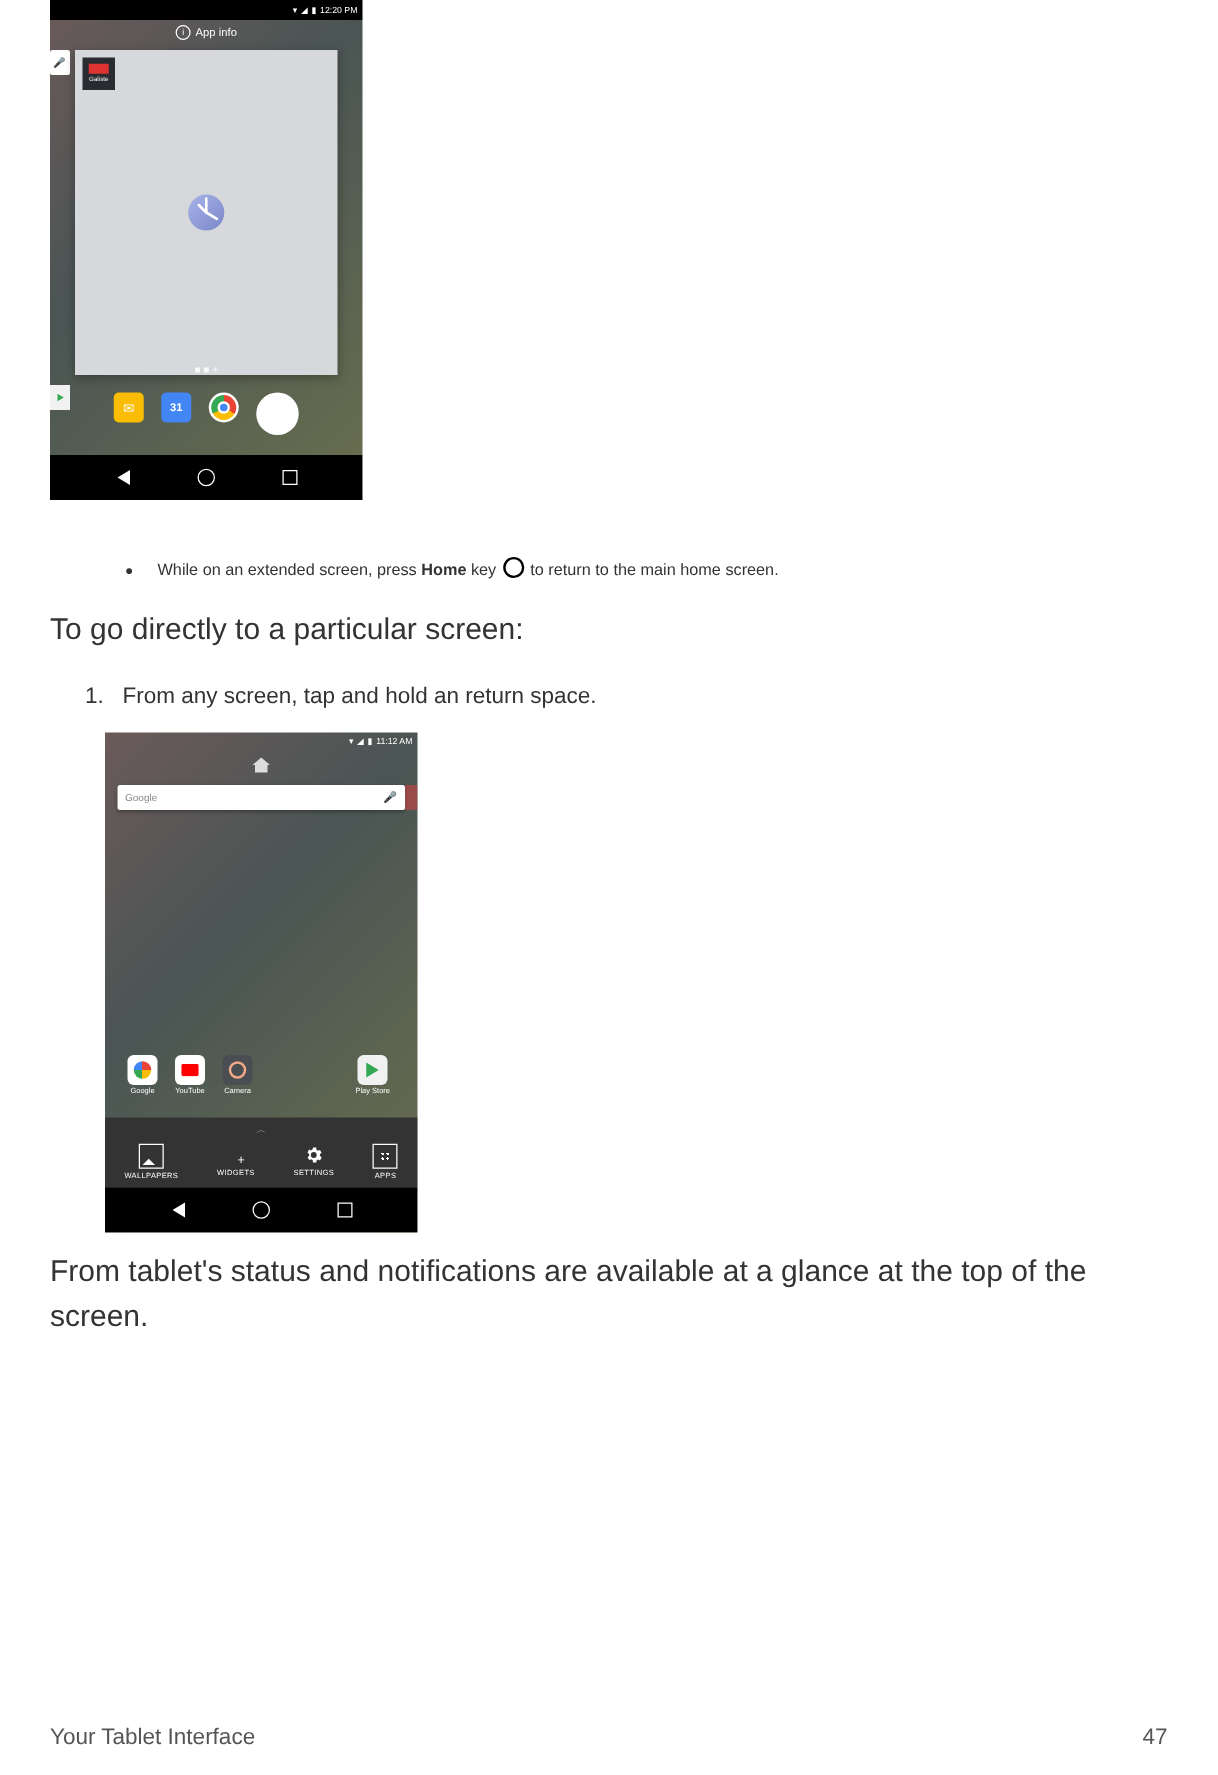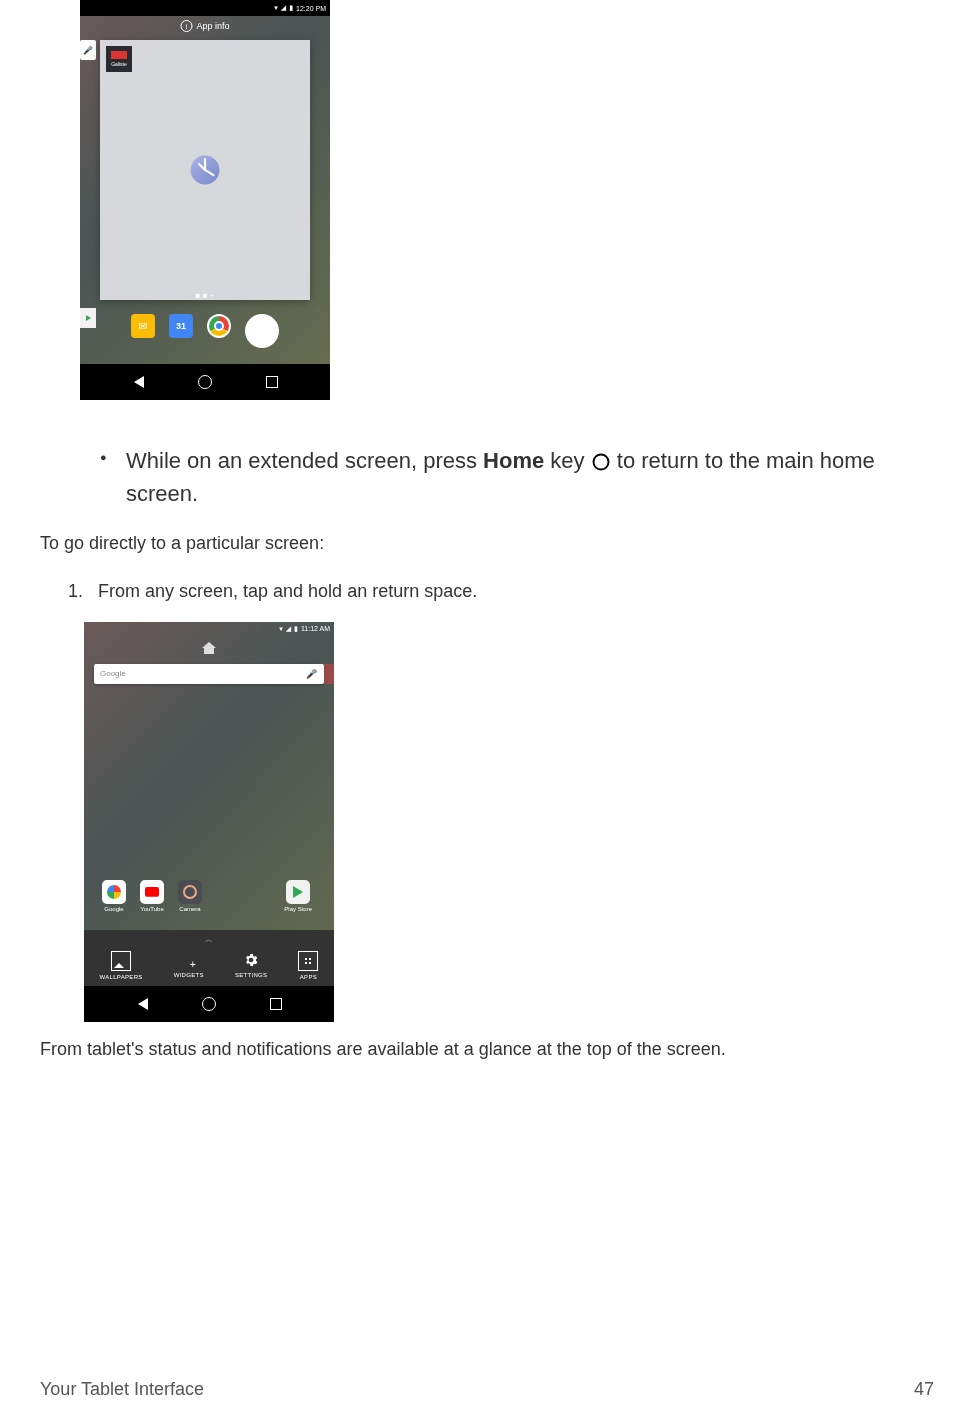--- a/index.html
+++ b/index.html
@@ -14,21 +14,20 @@
     padding: 0 40px 40px 40px;
     box-sizing: border-box;
     position: relative;
     min-height: 1420px;
   }
 
   
   .shot1 {
     width: 250px;
     height: 400px;
-    margin-left: 40px;
     position: relative;
     background: linear-gradient(135deg, #6b5a5a 0%, #4a5554 40%, #6a6f4e 100%);
     overflow: hidden;
   }
   .shot1 .statusbar {
     position: absolute; top:0; left:0; right:0;
     height: 16px;
     background: #000;
     color:#fff;
     font-size:7px;
@@ -128,29 +127,29 @@
   }
   .nav-home::before {
     content:''; width:12px; height:12px; border:1.5px solid #fff; border-radius:50%;
   }
   .nav-recent::before {
     content:''; width:10px; height:10px; border:1.5px solid #fff;
   }
 
   
   ul.bullet { margin: 22px 0 10px 60px; padding:0; list-style:none; }
-  ul.bullet li { position:relative; padding-left:26px; font-size:22px; line-height:1.5;margin-top:44px; }
+  ul.bullet li { position:relative; padding-left:26px; font-size:13px; line-height:1.5;margin-top:44px; }
   ul.bullet li::before {
     content:'●'; position:absolute; left:0; font-size:11px; top:5px;
   }
   .inline-icon {
     display:inline-block; width:20px; height:20px; vertical-align:-4px;
   }
   .inline-icon svg { width:100%; height:100%; }
-  p.para { font-size:18px; margin:20px 0; line-height:1.5; }
+  p.para { font-size:24px; margin:20px 0; line-height:1.5; }
   ol.steps { margin:16px 0 16px 48px; padding:0; font-size:18px; line-height:1.6; }
   ol.steps li { padding-left:10px; margin-bottom:14px; }
 
   
   .shot2 {
     width: 250px; height: 400px;
     margin: 10px 0 14px 44px;
     position:relative;
     background: linear-gradient(135deg, #6b5a5a 0%, #4a5554 40%, #6a6f4e 100%);
     overflow:hidden;

